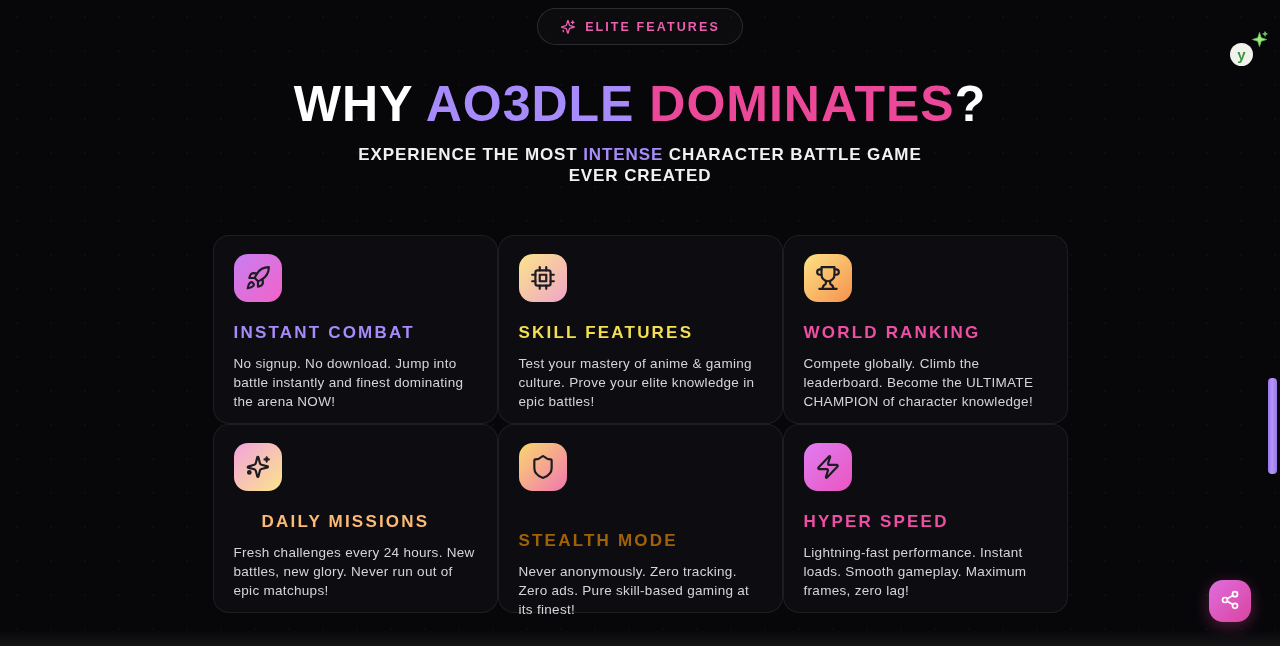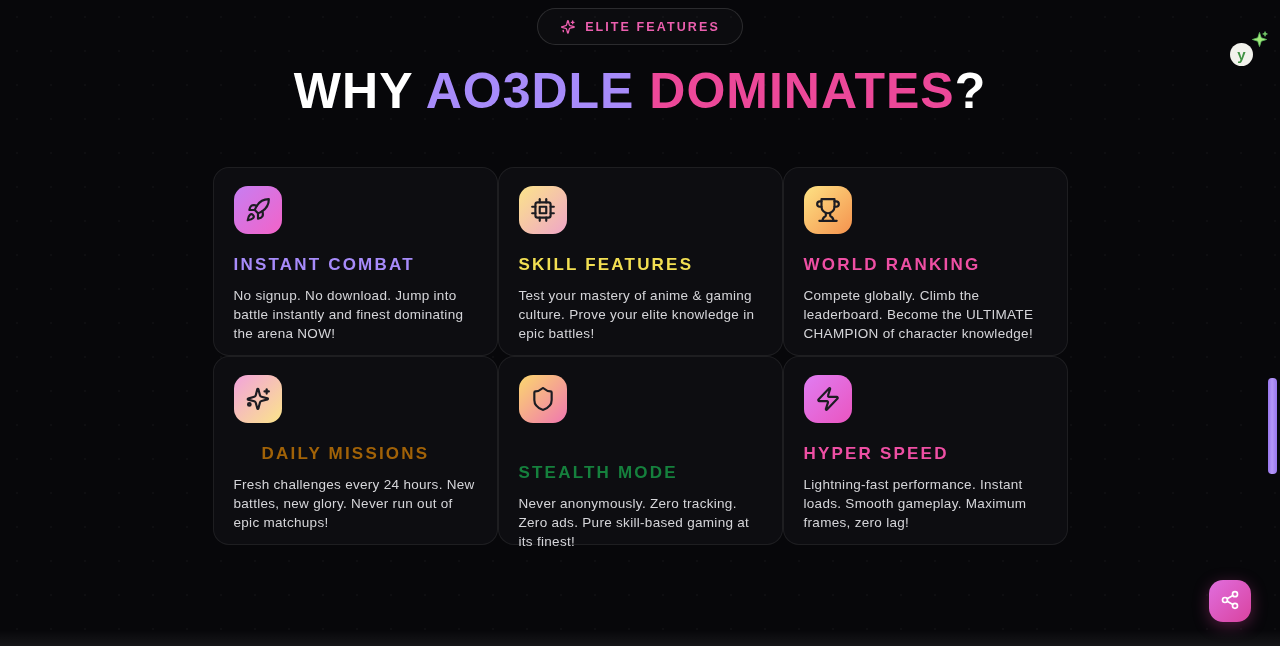--- a/index.html
+++ b/index.html
@@ -42,21 +42,21 @@
     background: rgba(255,255,255,0.025);
   }
   .badge-label {
     font-size: 12.5px; font-weight: 700; letter-spacing: 2.1px;
     color: #ec5fae;
   }
   .badge-icon svg { display: block; }
 
   
   h1.heading {
-    margin-top: 19px;
+    margin-top: 32px;
     font-size: 50px; font-weight: 700; letter-spacing: 1px;
     line-height: 1.08;
     color: #ffffff;
     text-align: center;
     white-space: nowrap;
   }
   .heading .brand { color: #a78bfa; }
   .heading .dominates { color: #ec4899; }
 
   
@@ -150,20 +150,24 @@
           <path d="M19 3v4"></path>
             <path d="M21 5h-4"></path>
             <path d="M5 17v2"></path>
         </svg>
       </span>
       <span class="badge-label">ELITE FEATURES</span>
     </div>
 
     <h1 class="heading"><span>WHY </span><span class="brand">AO3DLE</span><span class="dominates"> DOMINATES</span><span>?</span></h1>
 
+    <div class="subtitle">
+      <div><span>EXPERIENCE THE MOST </span><span class="hl">INTENSE</span><span> CHARACTER BATTLE GAME</span></div>
+      <div>EVER CREATED</div>
+    </div>
 
     <div class="grid">
 
       <div class="card">
         <div class="card-icon" style="background: linear-gradient(135deg, rgb(199, 126, 242), rgb(242, 99, 200));">
           <svg width="26" height="26" viewBox="0 0 24 24" fill="none" stroke="#1c1c22" stroke-width="2" stroke-linecap="round" stroke-linejoin="round">
             <path d="M4.5 16.5c-1.5 1.26-2 5-2 5s3.74-.5 5-2c.71-.84.7-2.13-.09-2.91a2.18 2.18 0 0 0-2.91-.09z"></path>
             <path d="m12 15-3-3a22 22 0 0 1 2-3.95A12.88 12.88 0 0 1 22 2c0 2.72-.78 7.5-6 11a22.35 22.35 0 0 1-4 2z"></path>
             <path d="M9 12H4s.55-3.03 2-4c1.62-1.08 5 0 5 0"></path>
             <path d="M12 15v5s3.03-.55 4-2c1.08-1.62 0-5 0-5"></path>
@@ -209,31 +213,31 @@
 
       <div class="card">
         <div class="card-icon" style="background: linear-gradient(135deg, rgb(242, 163, 220), rgb(251, 228, 138));">
           <svg width="26" height="26" viewBox="0 0 24 24" fill="none" stroke="#1c1c22" stroke-width="2" stroke-linecap="round" stroke-linejoin="round">
             <path d="M9.94 15.5 A2 2 0 0 0 8.5 14.06 l-5.6-1.44 a0.5 0.5 0 0 1 0-0.97 L8.5 9.94 A2 2 0 0 0 9.94 8.5 l1.44-5.6 a0.5 0.5 0 0 1 0.97 0 L13.8 8.5 a2 2 0 0 0 1.44 1.44 l5.6 1.44 a0.5 0.5 0 0 1 0 0.97 l-5.6 1.44 a2 2 0 0 0-1.44 1.44 l-1.44 5.6 a0.5 0.5 0 0 1-0.97 0 z"></path>
             <path d="M20 3v4"></path>
               <path d="M22 5h-4"></path>
               <circle cx="4" cy="17" r="1.2"></circle>
           </svg>
         </div>
-        <div class="card-title" style="color: #a16207; padding-left: 28px;">DAILY MISSIONS</div>
+        <div class="card-title" style="color: #fdba74; padding-left: 28px;">DAILY MISSIONS</div>
         <div class="card-desc">Fresh challenges every 24 hours. New battles, new glory. Never run out of epic matchups!</div>
       </div>
 
       <div class="card">
         <div class="card-icon" style="background: linear-gradient(135deg, rgb(251, 215, 110), rgb(240, 119, 176));">
           <svg width="26" height="26" viewBox="0 0 24 24" fill="none" stroke="#1c1c22" stroke-width="2" stroke-linecap="round" stroke-linejoin="round">
             <path d="M20 13c0 5-3.5 7.5-7.66 8.95a1 1 0 0 1-.67-.01C7.5 20.5 4 18 4 13V6a1 1 0 0 1 1-1c2 0 4.5-1.2 6.24-2.72a1 1 0 0 1 1.52 0C14.51 3.81 17 5 19 5a1 1 0 0 1 1 1z"></path>
           </svg>
         </div>
-        <div class="card-title" style="color: #15803d; margin-top: 40px;">STEALTH MODE</div>
+        <div class="card-title" style="color: #a16207; margin-top: 40px;">STEALTH MODE</div>
         <div class="card-desc">Never anonymously. Zero tracking. Zero ads. Pure skill-based gaming at its finest!</div>
       </div>
 
       <div class="card">
         <div class="card-icon" style="background: linear-gradient(135deg, rgb(224, 125, 242), rgb(234, 85, 192));">
           <svg width="26" height="26" viewBox="0 0 24 24" fill="none" stroke="#1c1c22" stroke-width="2" stroke-linecap="round" stroke-linejoin="round">
             <path d="M4 14a1 1 0 0 1-.78-1.63l9.9-10.2a.5.5 0 0 1 .86.46l-1.92 6.02A1 1 0 0 0 13 10h7a1 1 0 0 1 .78 1.63l-9.9 10.2a.5.5 0 0 1-.86-.46l1.92-6.02A1 1 0 0 0 11 14z"></path>
           </svg>
         </div>
         <div class="card-title" style="color: rgb(238, 79, 164);">HYPER SPEED</div>

